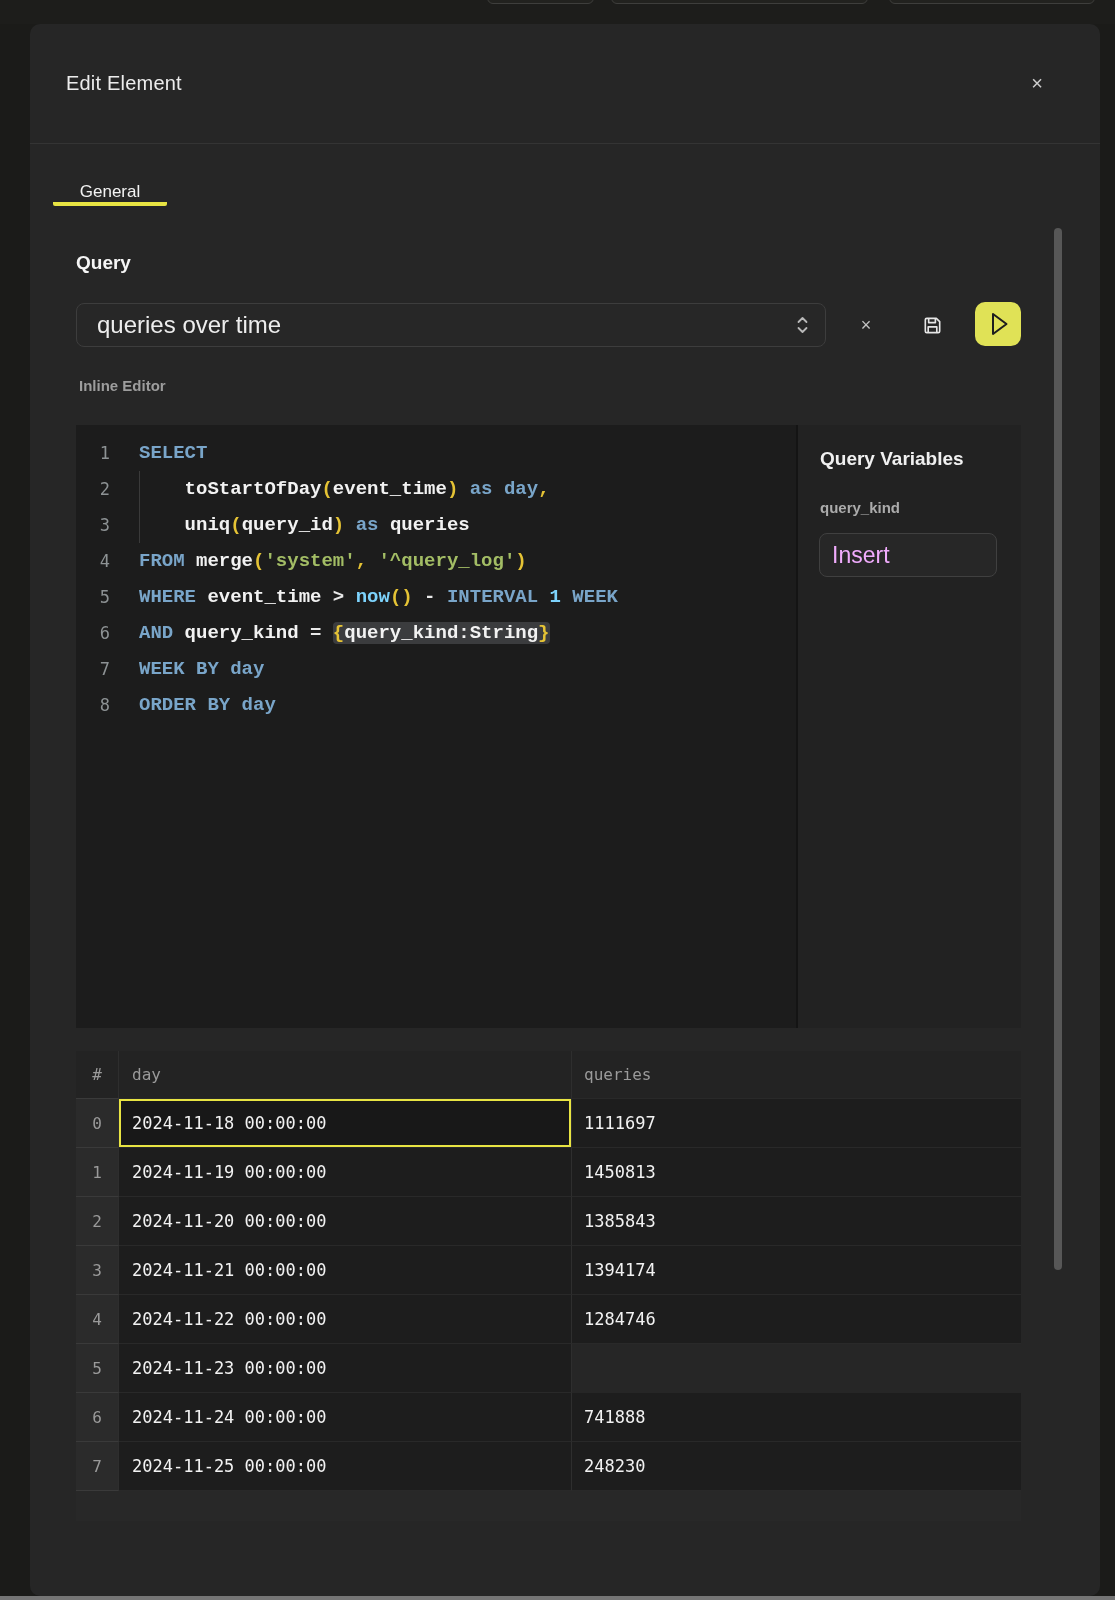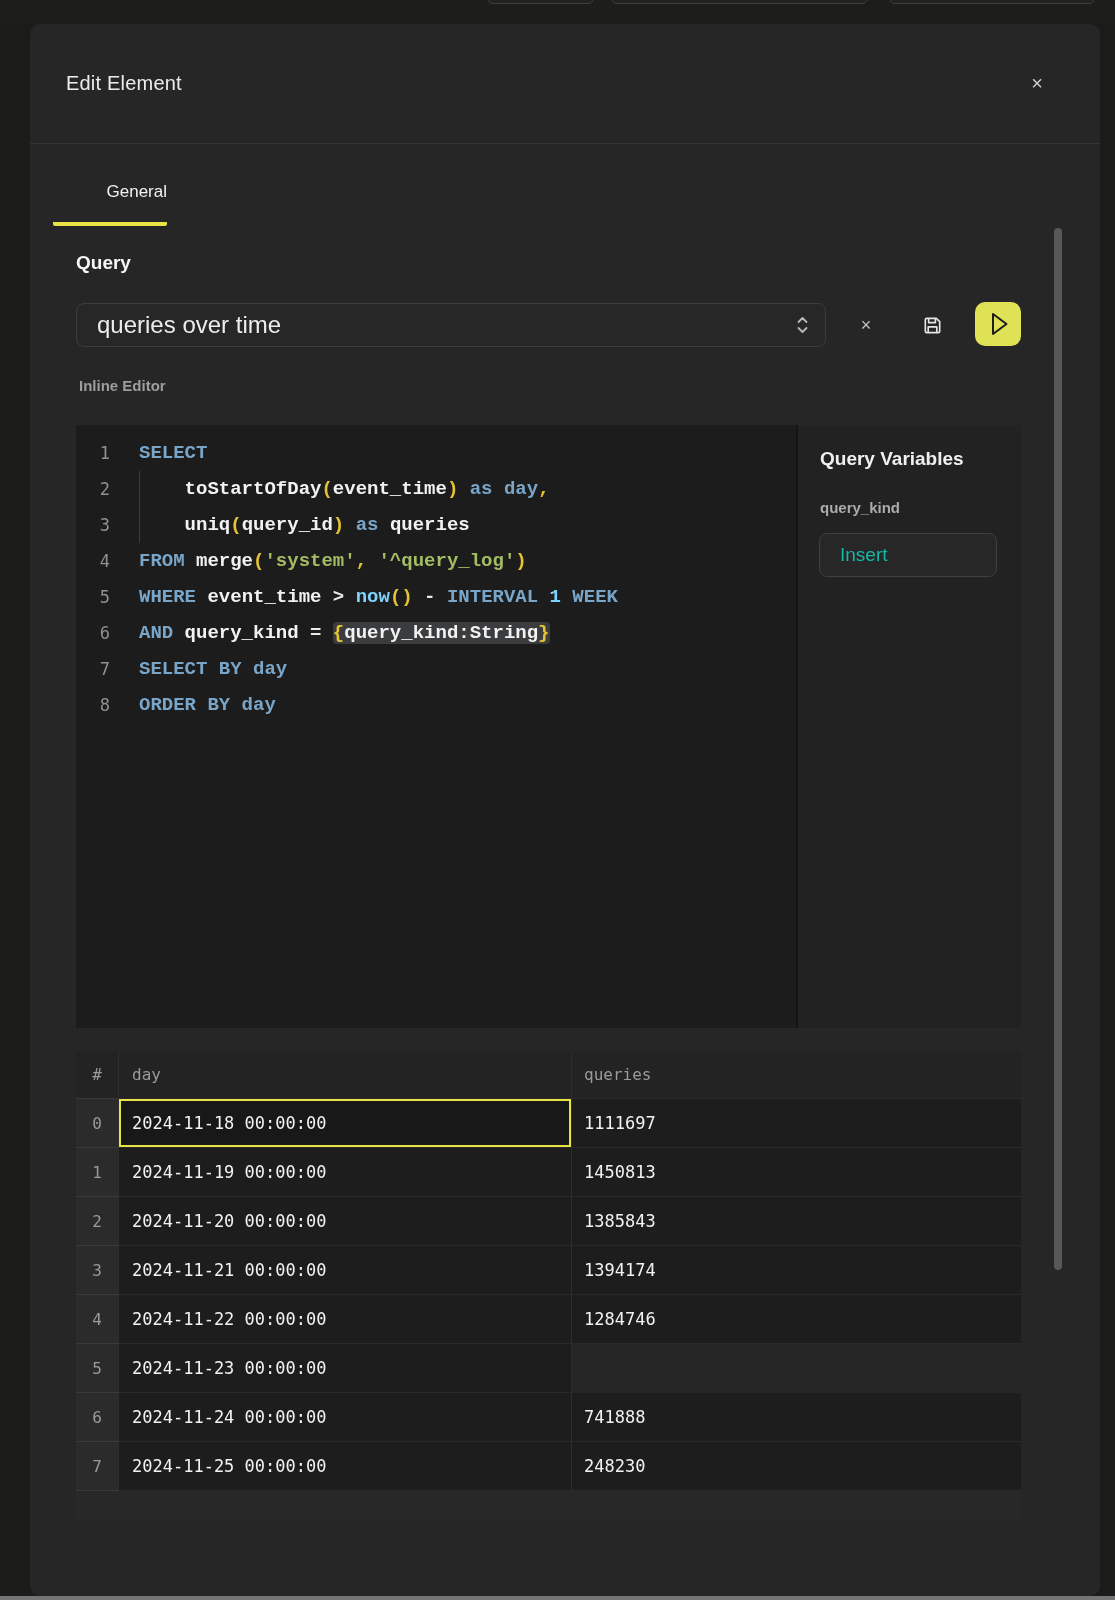--- a/index.html
+++ b/index.html
@@ -15,22 +15,22 @@
   
   .modal { position:absolute; left:30px; top:24px; width:1070px; height:1572px;
            background:#262626; border-radius:10px; overflow:hidden; }
   .modal-title { position:absolute; left:36px; top:48px; font-size:20px; font-weight:500;
                  color:#ececec; letter-spacing:.2px; }
   .close-btn { position:absolute; left:992px; top:44px; width:30px; height:30px;
                display:flex; align-items:center; justify-content:center;
                color:#cdcdcd; font-size:20px; font-weight:300; cursor:pointer; }
   .header-divider { position:absolute; left:0; top:119px; width:1070px; height:1px; background:#343434; }
 
-  .tab { position:absolute; left:23px; top:158px; width:114px; text-align:right;
-         font-size:17px; font-weight:500; color:#f2f2f2; padding-bottom:20px;
+  .tab { position:absolute; left:23px; top:158px; width:114px; text-align:center;
+         font-size:17px; font-weight:500; color:#f2f2f2; 
          border-bottom:4px solid #e8e443; border-radius:0 0 2px 2px; cursor:pointer; }
 
   .query-heading { position:absolute; left:46px; top:228px; font-size:19px; font-weight:700; color:#f5f5f5; }
 
   .query-select { position:absolute; left:46px; top:279px; width:750px; height:44px;
                   background:#272727; border:1px solid #3d3d3d; border-radius:8px;
                   display:flex; align-items:center; padding:0 16px 0 20px; cursor:pointer; }
   .query-select .value { flex:1; font-size:24px; color:#ededed; }
   .icon-btn { position:absolute; display:flex; align-items:center; justify-content:center; cursor:pointer; }
   .clear-btn { left:822px; top:288px; width:28px; height:26px; color:#c4c4c4; font-size:18px; }
@@ -61,22 +61,22 @@
   .tok-bgl { color:#e5c335; background:#3b3c3e; border-radius:4px 0 0 4px; }
   .tok-bgm { color:#f2f2f2; background:#3b3c3e; }
   .tok-bgr { color:#e5c335; background:#3b3c3e; border-radius:0 4px 4px 0; }
 
   .editor-vdivider { position:absolute; left:720px; top:0; width:2px; height:603px; background:#141414; }
   .vars-panel { position:absolute; left:722px; top:0; width:223px; height:603px; background:#222222; }
   .vars-heading { position:absolute; left:22px; top:23px; font-size:19px; font-weight:600; color:#f0f0f0; }
   .vars-name { position:absolute; left:22px; top:74px; font-size:15px; font-weight:600; color:#ababab; }
   .insert-btn { position:absolute; left:21px; top:108px; width:178px; height:44px;
                 background:#272727; border:1px solid #404040; border-radius:8px;
-                display:flex; align-items:center; padding-left:20px; font-size:19px;
-                color:#14b8a6; cursor:pointer; }
+                display:flex; align-items:center; padding-left:12px; font-size:23px;
+                color:#f0abfc; cursor:pointer; }
 
   
   .results { position:absolute; left:46px; top:1027px; width:945px;
              font-family:"DejaVu Sans Mono", monospace; }
   .t-row { display:flex; }
   .t-head { height:48px; }
   .t-head .cell { background:#232323; color:#9a9a9a; font-size:16px; font-weight:400; }
   .cell { display:flex; align-items:center; border-bottom:1px solid #292929; }
   .c-idx { width:43px; justify-content:center; flex:none; background:#2b2b2b;
            color:#9a9a9a; font-size:16px; border-right:1px solid #2e2e2e;
@@ -165,21 +165,21 @@
         <div class="code-line">
           <span class="ln">5</span>
           <span class="lc"><span class="tok-kw">WHERE </span><span class="tok-fn">event_time</span><span class="tok-pl"> </span><span class="tok-op">&gt;</span><span class="tok-pl"> </span><span class="tok-orn">now</span><span class="tok-pa">()</span><span class="tok-pl"> </span><span class="tok-op">-</span><span class="tok-pl"> </span><span class="tok-kw">INTERVAL </span><span class="tok-orn">1</span><span class="tok-pl"> </span><span class="tok-kw">WEEK</span></span>
         </div>
         <div class="code-line">
           <span class="ln">6</span>
           <span class="lc"><span class="tok-kw">AND </span><span class="tok-fn">query_kind</span><span class="tok-pl"> </span><span class="tok-op">=</span><span class="tok-pl"> </span><span class="tok-bgl">{</span><span class="tok-bgm">query_kind:String</span><span class="tok-bgr">}</span></span>
         </div>
         <div class="code-line">
           <span class="ln">7</span>
-          <span class="lc"><span class="tok-kw">SELECT BY day</span></span>
+          <span class="lc"><span class="tok-kw">WEEK BY day</span></span>
         </div>
         <div class="code-line">
           <span class="ln">8</span>
           <span class="lc"><span class="tok-kw">ORDER BY day</span></span>
         </div>
       </div>
     <div class="indent-guide"></div>
     <div class="editor-vdivider"></div>
     <div class="vars-panel">
       <div class="vars-heading">Query Variables</div>

